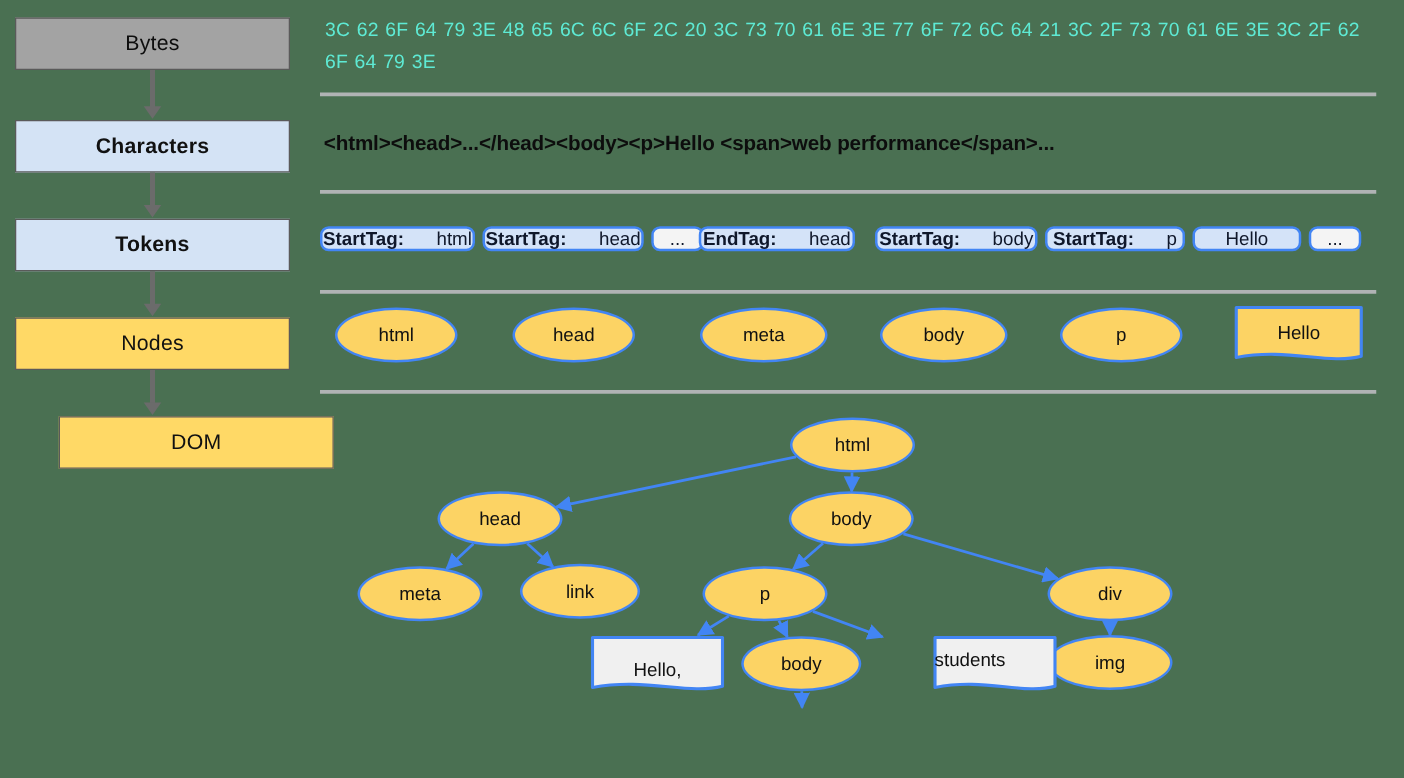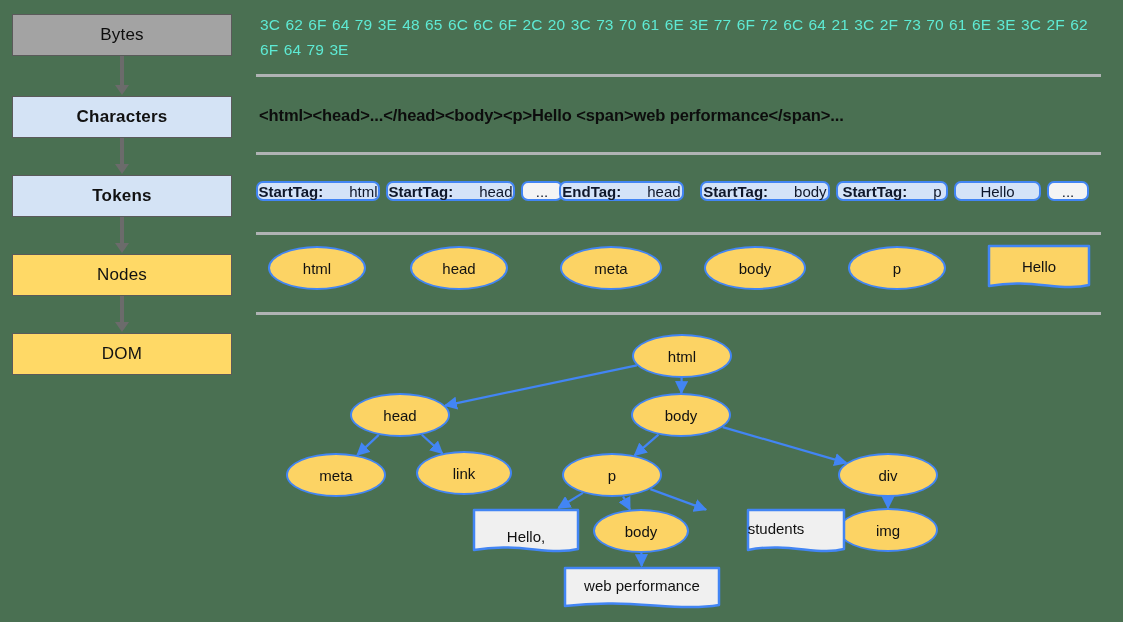--- a/index.html
+++ b/index.html
@@ -108,21 +108,21 @@
       </div>
     <div class="pipe-box blue" style="top:96px;">
         <span>Characters</span>
       </div>
     <div class="pipe-box blue" style="top:175px;">
         <span>Tokens</span>
       </div>
     <div class="pipe-box yellow" style="top:254px;">
         <span>Nodes</span>
       </div>
-    <div class="pipe-box yellow" style="top:333px;">
+    <div class="pipe-box yellow" style="top:333px;margin-left:35px;">
         <span>DOM</span>
       </div>
 
     <div class="pipe-arrow" style="top:56px;height:30px;">
         <div class="head"></div>
       </div>
     <div class="pipe-arrow" style="top:138px;height:27px;">
         <div class="head"></div>
       </div>
     <div class="pipe-arrow" style="top:217px;height:27px;">
@@ -215,19 +215,15 @@
       <div class="tnode" style="left: 593px; top: 509px; width: 96px; height: 44px;">body</div>
       <div class="tnode" style="left: 838px; top: 508px; width: 100px; height: 44px;">img</div>
       <div class="docshape" style="left: 472px; top: 508px; width: 108px; height: 48px;"><svg width="108" height="48" viewBox="0 0 108 48">
             <path d="M2,2 L106,2 L106,41
              C77.75999999999999,48 45.36,34 2,42 Z" fill="#f0f0f0" stroke="#4285f4" stroke-width="2.5" stroke-linejoin="round"></path>
           </svg><div class="lbl" style="height: 56px;">Hello,</div></div>
       <div class="docshape" style="left: 706px; top: 508px; width: 100px; height: 48px; padding-left: 40px;"><svg width="100" height="48" viewBox="0 0 100 48">
             <path d="M2,2 L98,2 L98,41
              C72,48 42,34 2,42 Z" fill="#f0f0f0" stroke="#4285f4" stroke-width="2.5" stroke-linejoin="round"></path>
           </svg><div class="lbl" style="height: 40px;">students</div></div>
-      <div class="docshape" style="left: 563px; top: 566px; width: 158px; height: 46px;"><svg width="158" height="46" viewBox="0 0 158 46">
-            <path d="M2,2 L156,2 L156,39
-             C113.75999999999999,46 66.36,32 2,40 Z" fill="#f0f0f0" stroke="#4285f4" stroke-width="2.5" stroke-linejoin="round"></path>
-          </svg><div class="lbl" style="height: 38px;">web performance</div></div>
     </div>
 
 </div>
 
 </body></html>

